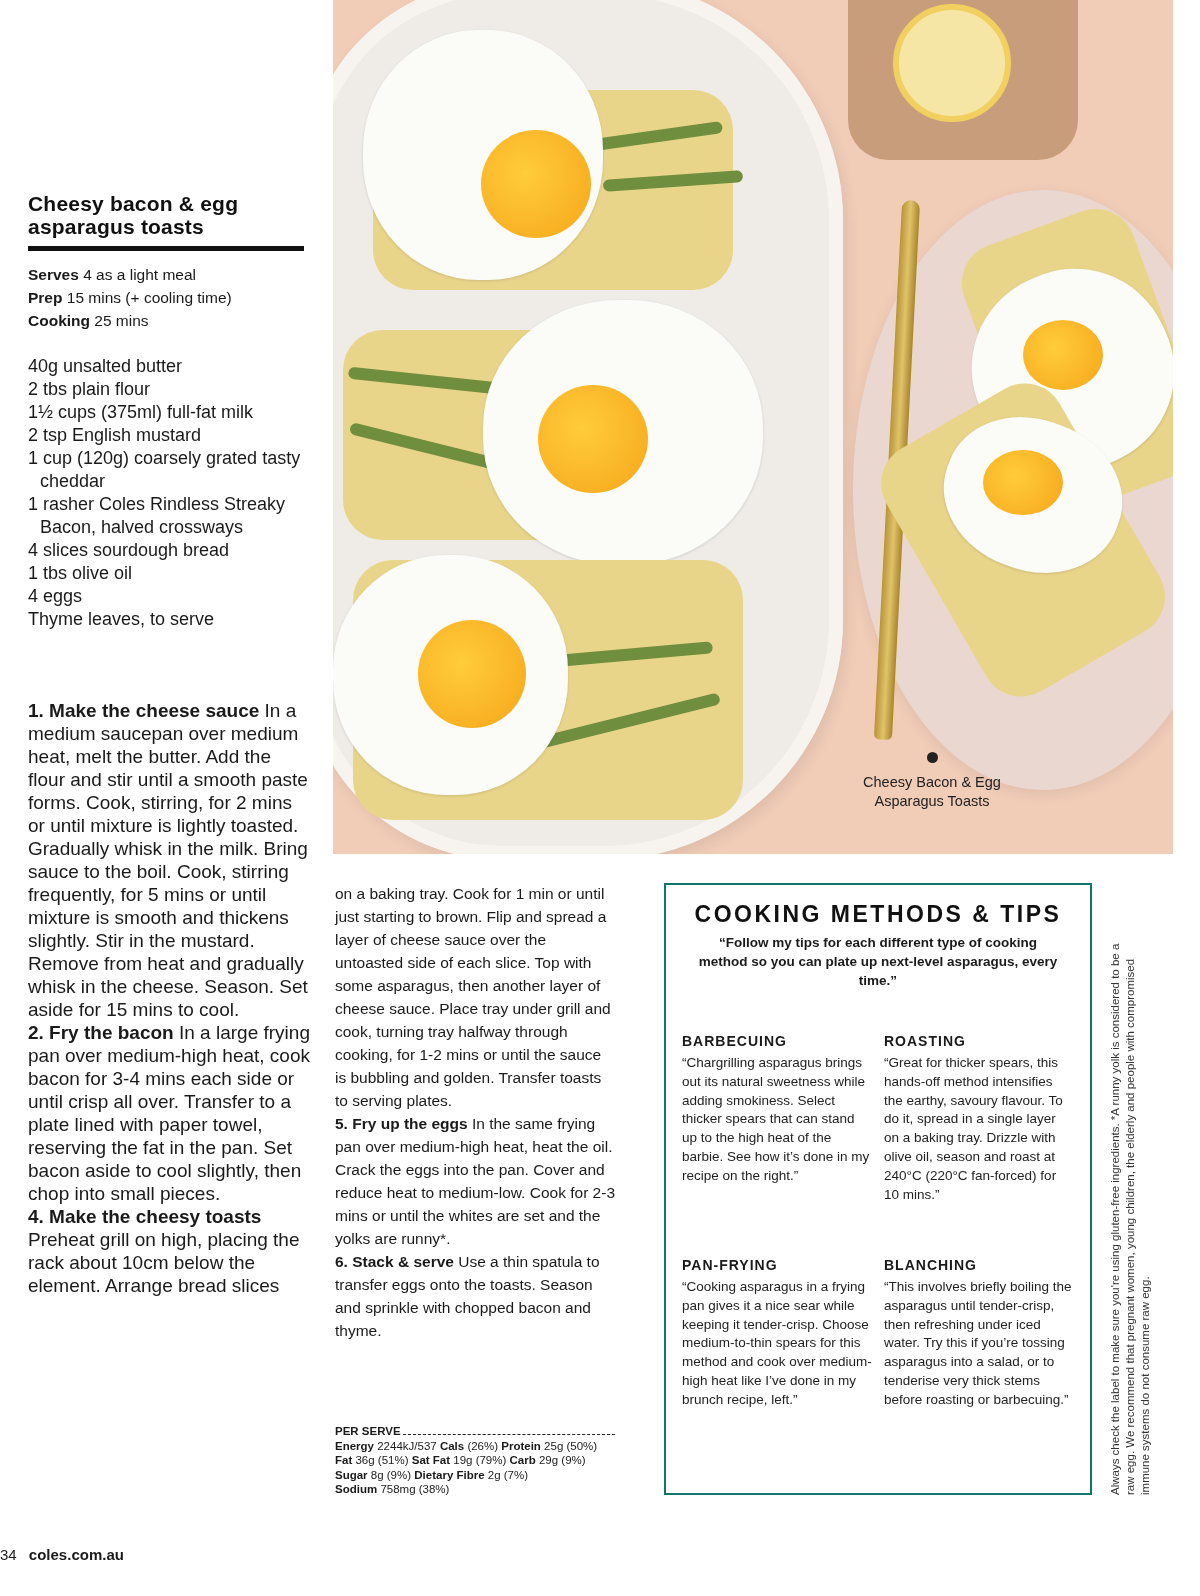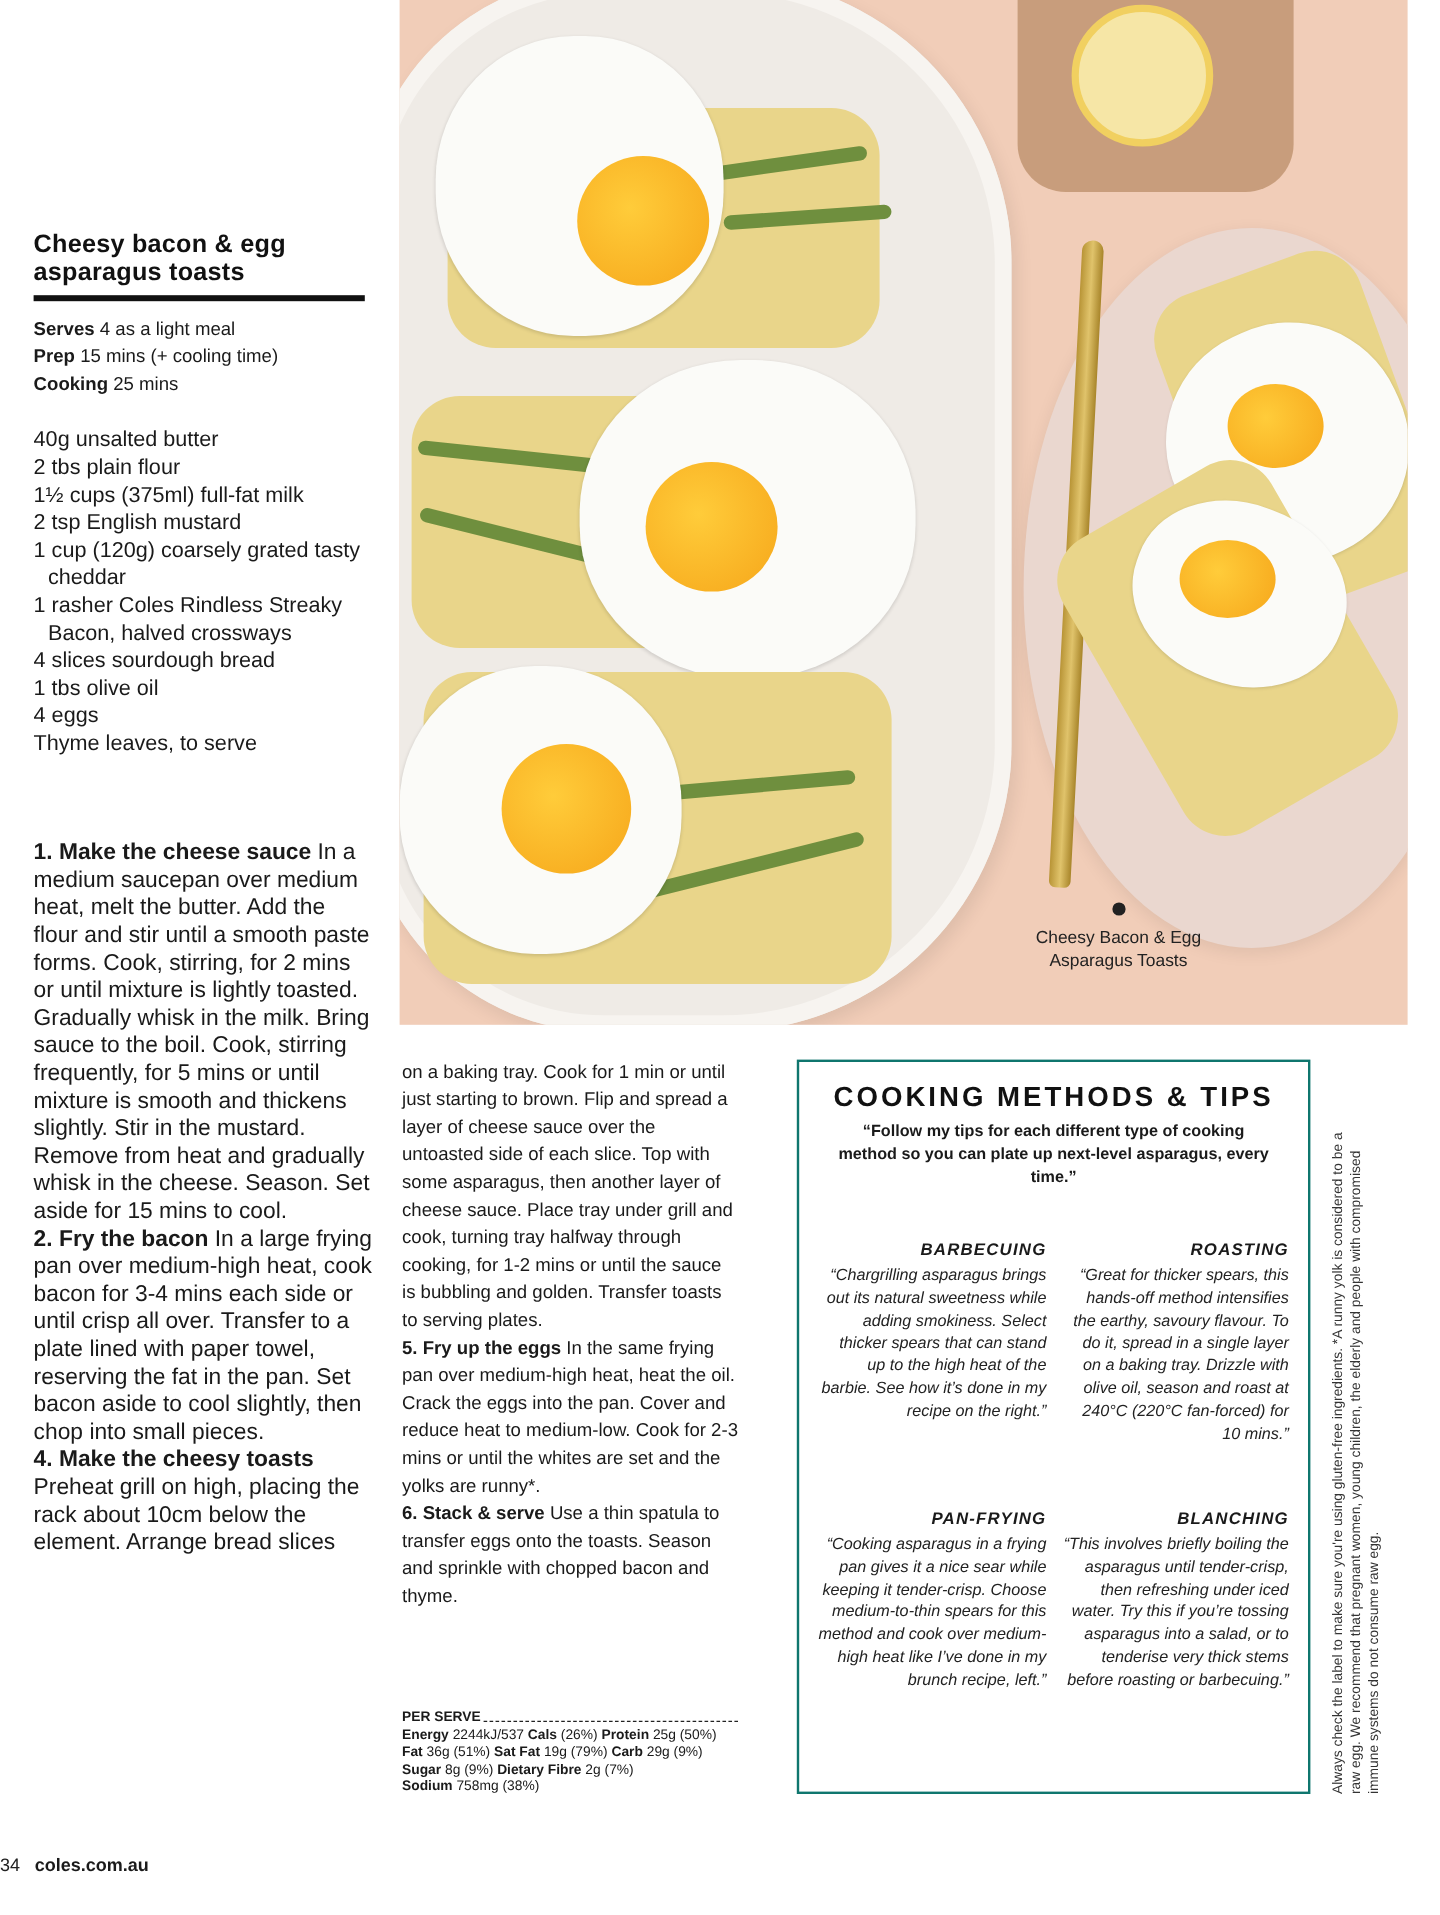--- a/index.html
+++ b/index.html
@@ -41,21 +41,21 @@
   .egg { position:absolute; background:#fbfbf8; border-radius:48%; box-shadow:0 1px 3px rgba(0,0,0,0.12); }
   .yolk { position:absolute; border-radius:50%; background:radial-gradient(circle at 40% 40%, #ffcc3a, #f6a61a); }
   .spear { position:absolute; height:12px; background:#6f8f3e; border-radius:6px; }
   .caption { left:862px; top:752px; width:140px; text-align:center; font-size:14.5px; line-height:19px; color:#222; }
   .caption .dot { display:block; width:11px; height:11px; border-radius:50%; background:#222; margin:0 auto 10px; }
 
   
   .tips { left:639px; top:883px; width:428px; height:612px; border:2px solid #0f766e; box-sizing:border-box;margin-left:25px; }
   .tips-title { position:absolute; left:0; top:16px; width:100%; text-align:center; font-size:23px; font-weight:bold; letter-spacing:2.5px; color:#111; }
   .tips-intro { position:absolute; left:30px; top:48px; width:364px; text-align:center; font-size:13.5px; line-height:19px; font-weight:bold; }
-  .tip { position:absolute; width:190px; text-align:right;font-style:italic; }
+  .tip { position:absolute; width:190px; text-align:left; }
   .tip h4 { margin:0 0 5px 0; font-size:14px; letter-spacing:1px; font-weight:bold; }
   .tip p { margin:0; font-size:13.5px; line-height:18.8px; color:#222; }
 
   
   .disclaimer { left:1108px; top:1495px; width:560px; transform-origin:0 0; transform:rotate(-90deg); font-size:11.5px; line-height:15px; color:#333; }
 </style>
 </head>
 <body>
 
 <div class="abs title">Cheesy bacon &amp; egg asparagus toasts</div>

